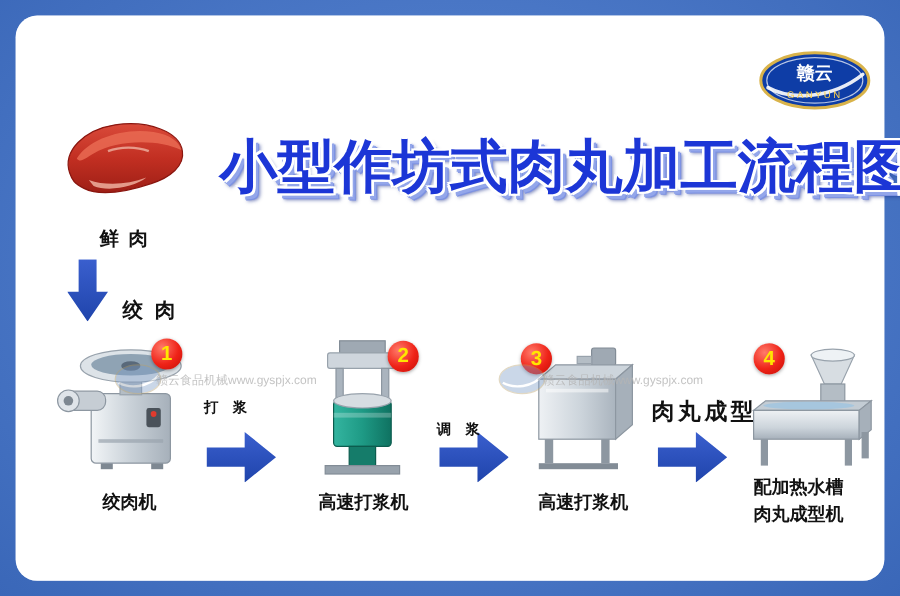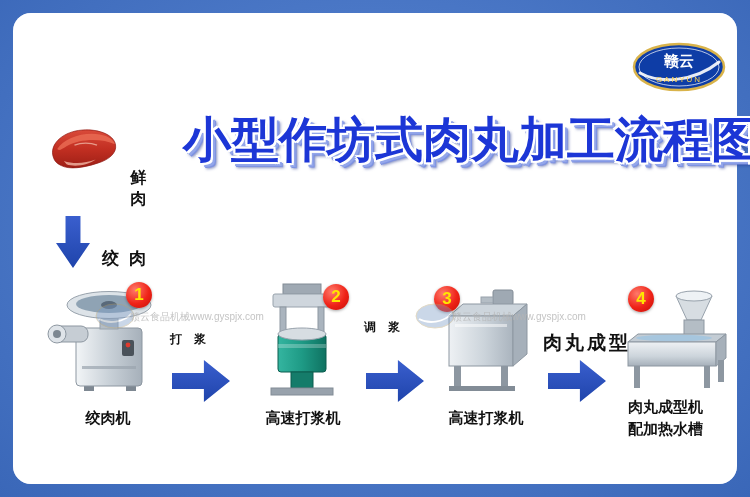--- a/index.html
+++ b/index.html
@@ -23,21 +23,21 @@
       -2px -2px 0 #ffffff, 0 -2px 0 #ffffff, 2px -2px 0 #ffffff,
       -2px 0 0 #ffffff, 2px 0 0 #ffffff,
       -2px 2px 0 #ffffff, 0 2px 0 #ffffff, 2px 2px 0 #ffffff,
       4px 4px 0 #93a6ea, 5px 5px 0 #7d92e2, 6px 6px 3px rgba(30,50,140,.55);
   }
 
   .logo { position:absolute; left:632px; top:42px; width:94px; height:50px; }
 
   .meat-card {
     position:absolute; left:44px; top:92px; width:118px; height:118px;
-    background:#fff; display:flex; flex-direction:row; align-items:center;
+    background:#fff; display:flex; flex-direction:column; align-items:center;
   }
   .meat-label {
     margin-top:auto; font-size:16px; font-weight:bold; color:#111;
     letter-spacing:8px; padding-left:8px; 
   }
 
   .arrow-down {
     position:absolute; left:56px; top:216px; width:34px; height:52px;
     background: linear-gradient(180deg,#3a5fce,#1f44ab);
     clip-path: polygon(28% 0, 72% 0, 72% 52%, 100% 52%, 50% 100%, 0 52%, 28% 52%);
@@ -49,21 +49,21 @@
   }
   #arrowA { left:172px; top:360px; }
   #arrowB { left:366px; top:360px; }
   #arrowC { left:548px; top:360px; }
 
   .flow-label {
     position:absolute; font-size:12px; font-weight:bold; color:#111; white-space:nowrap;
   }
   #grindLabel  { left:102px; top:247px; font-size:17px; letter-spacing:10px; }
   #labelA { left:170px; top:331px; letter-spacing:12px; }
-  #labelB { left:364px; top:319px; letter-spacing:12px; }
+  #labelB { left:364px; top:350px; letter-spacing:12px; }
   #labelC { left:543px; top:330px; letter-spacing:3px; font-size:19px; }
 
   .station {
     position:absolute; display:flex; flex-direction:column; align-items:center;
   }
   #station1 { left:46px;  top:282px; width:124px; height:146px; }
   #station2 { left:243px; top:282px; width:120px; height:146px; }
   #station3 { left:426px; top:282px; width:120px; height:146px; }
   #station4 { left:618px; top:280px; width:122px; height:160px; align-items:flex-start; }
 
@@ -227,22 +227,22 @@
       <rect x="64" y="40" width="20" height="22" fill="#b4bdc5" stroke="#8d97a1"></rect>
       <polygon points="8,62 96,62 106,54 18,54" fill="#c3ccd4" stroke="#8d97a1"></polygon>
       <ellipse cx="54" cy="58" rx="38" ry="3.2" fill="#9fc4e0" opacity="0.8"></ellipse>
       <rect x="8" y="62" width="88" height="24" fill="url(#steel4)" stroke="#8d97a1"></rect>
       <polygon points="96,62 106,54 106,78 96,86" fill="#a6b0ba" stroke="#8d97a1"></polygon>
       <rect x="14" y="86" width="6" height="22" fill="#8d97a1"></rect>
       <rect x="84" y="86" width="6" height="22" fill="#8d97a1"></rect>
       <rect x="98" y="80" width="6" height="22" fill="#8d97a1"></rect>
     </svg>
     <div class="caption">
+      <div>配加热水槽</div>
       <div>肉丸成型机</div>
-      <div>配加热水槽</div>
     </div>
     <div class="badge" id="badge4">4</div>
   </div>
 
   <svg class="wm-logo" id="wmLogo1" width="42" height="28" viewBox="0 0 42 28">
     <ellipse cx="21" cy="14" rx="19" ry="12" fill="#7d9cc6" stroke="#b8a06a"></ellipse>
     <path d="M5,17 C14,22 30,21 38,11" fill="none" stroke="#ffffff" stroke-width="2"></path>
   </svg>
   <div class="wm-text" id="wm1">赣云食品机械www.gyspjx.com</div>
   <svg class="wm-logo" id="wmLogo2" width="42" height="28" viewBox="0 0 42 28">

